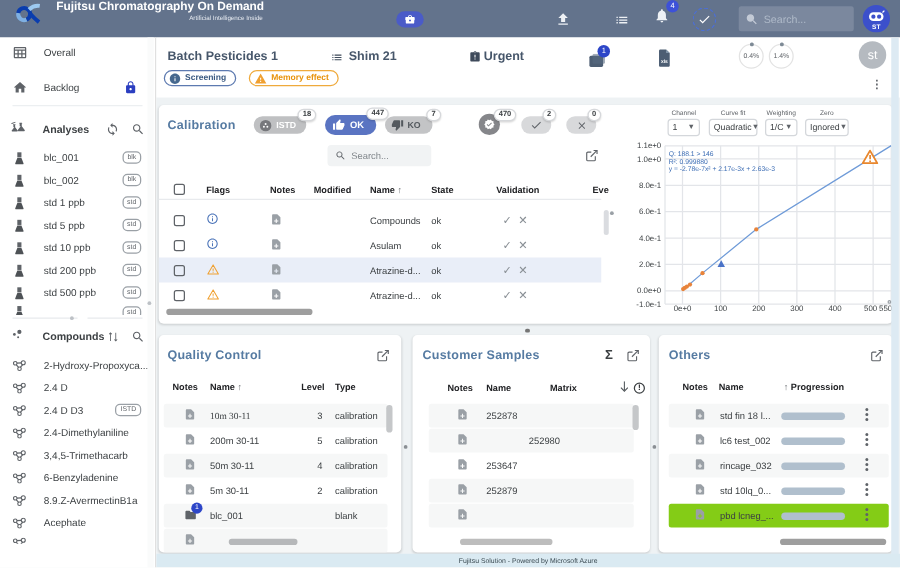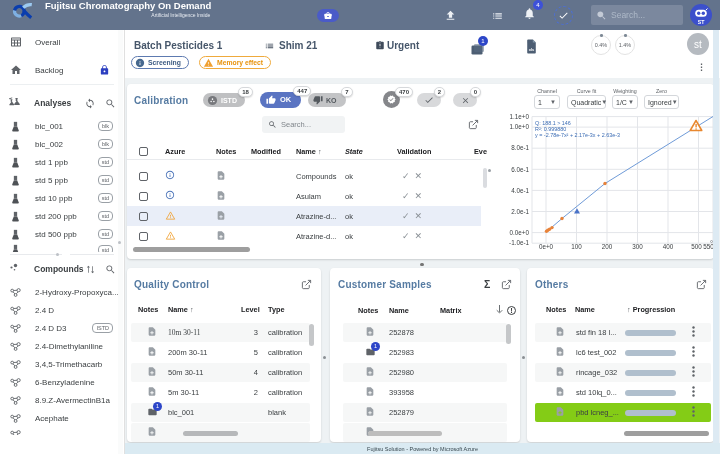--- a/index.html
+++ b/index.html
@@ -454,25 +454,25 @@
           <path d="M18 13v6c0 1.1-.9 2-2 2H5c-1.1 0-2-.9-2-2V8c0-1.1.9-2 2-2h6"></path>
           <path d="M15 3h6v6"></path>
           <path d="M10 14 21 3"></path>
         </svg>
 
       <div id="calibtable" style="position:absolute;left:0;top:60px;width:354px;bottom:0;font-size:7.5px;color:#3c4043;white-space:nowrap;">
         <div style="display:flex;align-items:center;height:16px;border-bottom:1px solid #e8eaed;font-weight:bold;font-size:7.3px;color:#202124;">
           <div style="width:36px;padding-left:12px;">
               <div class="chk"></div>
             </div>
-          <div style="width:53px;padding-left:2px;">Azure</div>
+          <div style="width:53px;padding-left:2px;">Flags</div>
           <div style="width:35px;">Notes</div>
           <div style="width:45px;">Modified</div>
           <div style="width:49px;">Name <span style="color:#5f6368;">↑</span></div>
-          <div style="width:52px;font-style:italic;">State</div>
+          <div style="width:52px;">State</div>
           <div style="width:77px;">Validation</div>
           <div style="width:20px;">Eve</div>
         </div>
         <div style="height:6px;"></div>
 <div style="display:flex;align-items:center;height:20px;">
       <div style="width:36px;padding-left:12px;">
               <div class="chk"></div>
             </div>
       <div style="width:53px;padding-left:2px;"><svg width="10" height="10" viewBox="0 0 24 24" fill="#4a73b8">
                 <path d="M12 2C6.48 2 2 6.48 2 12s4.48 10 10 10 10-4.48 10-10S17.52 2 12 2zm0 18c-4.41 0-8-3.59-8-8s3.59-8 8-8 8 3.59 8 8-3.59 8-8 8zm-1-13h2v2h-2zm0 4h2v6h-2z"></path>
@@ -700,39 +700,31 @@
             <div style="width:9px;height:9px;border-radius:50%;border:1px solid #3c4043;font-size:6.5px;display:flex;align-items:center;justify-content:center;font-weight:bold;">!</div>
           </div>
         </div>
     <div style="position:absolute;left:0;right:0;top:55px;">
     <div style="display:flex;align-items:center;height:19px;margin:0 13px 1px 13px;border-radius:2px;background:#f6f7f7;">
             <div style="width:46px;padding-left:22px;"><svg class="notesvg" viewBox="0 0 24 24" fill="#9aa0a6">
                 <path d="M14 2H6c-1.1 0-2 .9-2 2v16c0 1.1.9 2 2 2h12c1.1 0 2-.9 2-2V8l-6-6zm2 14h-3v3h-2v-3H8v-2h3v-3h2v3h3v2z"></path>
               </svg></div>
             <div style="width:51px;">252878</div>
           </div>
-    <div style="display:flex;align-items:center;height:19px;margin:0 13px 1px 13px;border-radius:2px;">
-            <div style="width:46px;padding-left:22px;">
-              <div style="position:relative;width:11px;"><svg width="11" height="10" viewBox="0 0 24 24" fill="#5f6368">
-                  <path d="M10 4H4c-1.1 0-2 .9-2 2v12c0 1.1.9 2 2 2h16c1.1 0 2-.9 2-2V8c0-1.1-.9-2-2-2h-8l-2-2z"></path>
-                </svg><div style="position:absolute;top:-5px;left:6px;width:9px;height:9px;border-radius:50%;background:#2d46c8;color:#fff;font-size:5.5px;display:flex;align-items:center;justify-content:center;">1</div></div>
-            </div>
-            <div style="width:51px;">252983</div>
-          </div>
-    <div style="display:flex;align-items:center;height:19px;margin:0 13px 1px 13px;border-radius:2px;background:#f6f7f7;">
+    <div style="display:flex;align-items:center;height:19px;margin:0 13px 1px 13px;border-radius:2px;background:#f6f7f7;gap:34px;">
             <div style="width:46px;padding-left:22px;"><svg class="notesvg" viewBox="0 0 24 24" fill="#9aa0a6">
                 <path d="M14 2H6c-1.1 0-2 .9-2 2v16c0 1.1.9 2 2 2h12c1.1 0 2-.9 2-2V8l-6-6zm2 14h-3v3h-2v-3H8v-2h3v-3h2v3h3v2z"></path>
               </svg></div>
             <div style="width:51px;">252980</div>
           </div>
     <div style="display:flex;align-items:center;height:19px;margin:0 13px 1px 13px;border-radius:2px;">
             <div style="width:46px;padding-left:22px;"><svg class="notesvg" viewBox="0 0 24 24" fill="#9aa0a6">
                 <path d="M14 2H6c-1.1 0-2 .9-2 2v16c0 1.1.9 2 2 2h12c1.1 0 2-.9 2-2V8l-6-6zm2 14h-3v3h-2v-3H8v-2h3v-3h2v3h3v2z"></path>
               </svg></div>
-            <div style="width:51px;">393958</div>
+            <div style="width:51px;">253647</div>
           </div>
     <div style="display:flex;align-items:center;height:19px;margin:0 13px 1px 13px;border-radius:2px;background:#f6f7f7;">
             <div style="width:46px;padding-left:22px;"><svg class="notesvg" viewBox="0 0 24 24" fill="#9aa0a6">
                 <path d="M14 2H6c-1.1 0-2 .9-2 2v16c0 1.1.9 2 2 2h12c1.1 0 2-.9 2-2V8l-6-6zm2 14h-3v3h-2v-3H8v-2h3v-3h2v3h3v2z"></path>
               </svg></div>
             <div style="width:51px;">252879</div>
           </div>
     <div style="display:flex;align-items:center;height:19px;margin:0 13px 0 13px;background:#f6f7f7;border-radius:2px;">
             <div style="width:46px;padding-left:22px;"><svg class="notesvg" viewBox="0 0 24 24" fill="#9aa0a6">
                 <path d="M14 2H6c-1.1 0-2 .9-2 2v16c0 1.1.9 2 2 2h12c1.1 0 2-.9 2-2V8l-6-6zm2 14h-3v3h-2v-3H8v-2h3v-3h2v3h3v2z"></path>

